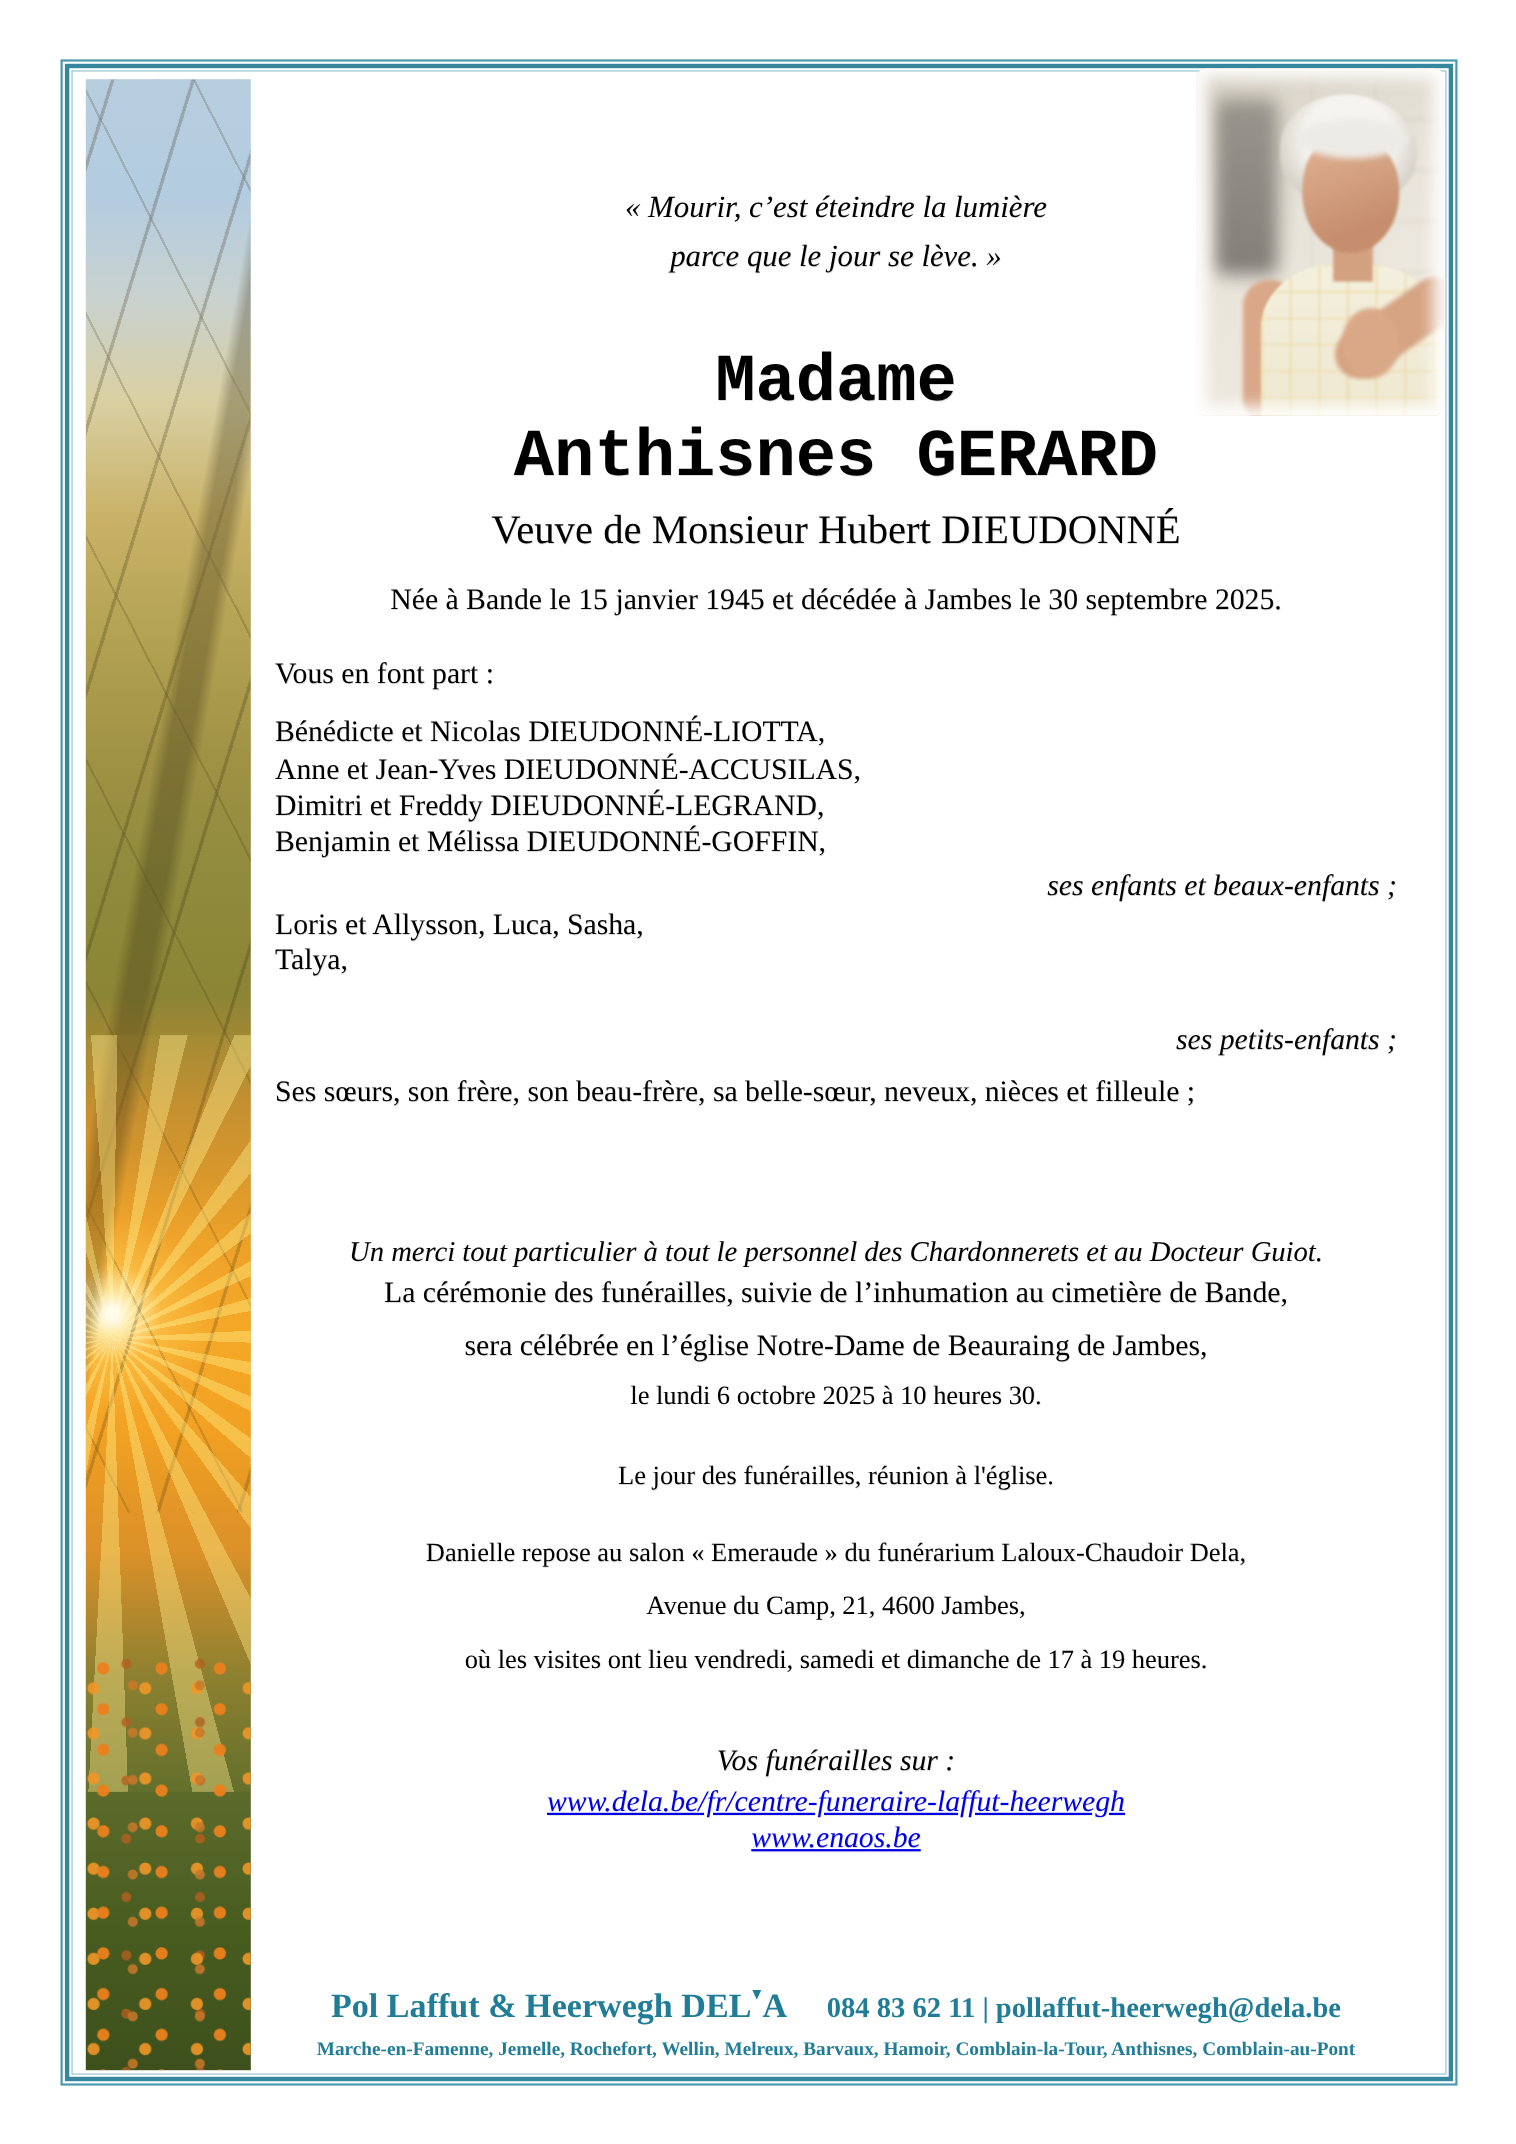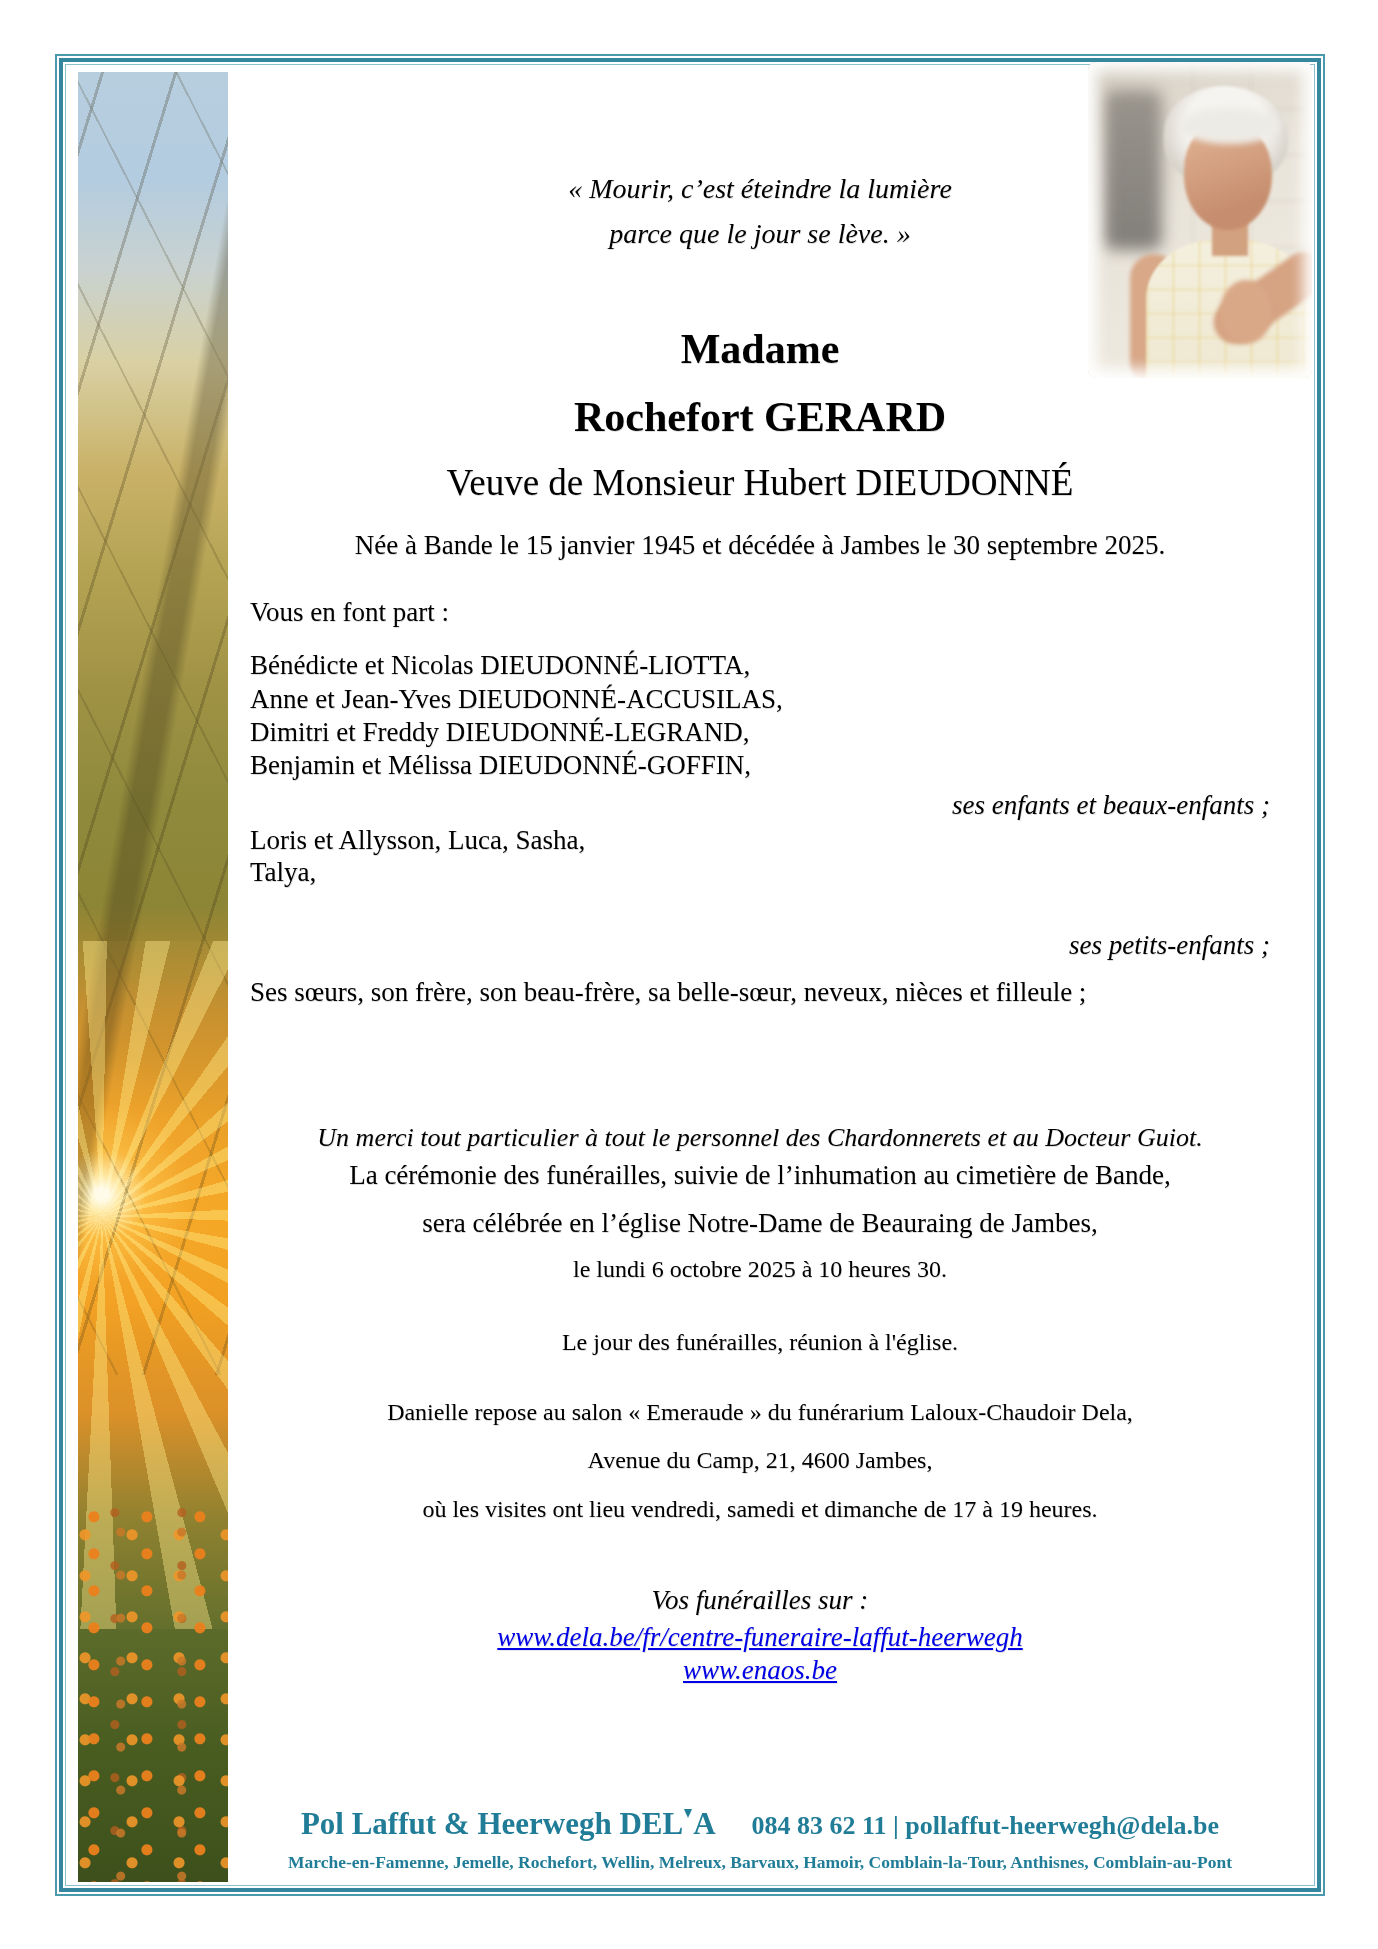--- a/index.html
+++ b/index.html
@@ -65,21 +65,21 @@
     background:#d9a887;filter:blur(2px);}
   .p-vignette{position:absolute;inset:0;border-radius:8px;
     box-shadow:inset 0 0 14px 9px rgba(255,255,255,.95);}
 
   
   .ln{position:absolute;left:250px;width:1020px;font-size:27px;line-height:34px;text-align:center;
       text-shadow:.6px .6px 0 rgba(0,0,0,.14);}
   .left{text-align:left;} .right{text-align:right;}
   .it{font-style:italic;}
   .quote{font-size:28px;font-style:italic;}
-  .title{font-size:42px;line-height:62px;font-weight:bold;}
+  .title{font-size:61px;line-height:62px;font-weight:bold;font-family:Liberation Mono, monospace;}
   .subtitle{font-size:37px;line-height:46px;}
   .bold-line{font-weight:normal;font-size:24px;}
   .link{color:#0000e6;font-style:italic;text-decoration:underline;font-size:27px;cursor:pointer;}
 
   
   .footer-row{position:absolute;left:250px;top:1806px;width:1020px;height:42px;
       display:flex;justify-content:center;align-items:baseline;gap:36px;color:#217d97;}
   .brand{font-weight:bold;font-size:31px;white-space:nowrap;}
   .dela-tri{display:inline-block;width:0;height:0;border-left:4px solid transparent;
       border-right:4px solid transparent;border-top:9px solid currentColor;margin:3px 1px 0 1px;
@@ -116,21 +116,21 @@
     <div class="p-fringe"></div>
     <div class="p-arm-r"></div>
     <div class="p-hand"></div>
     <div class="p-vignette"></div>
   </div>
 
   <div class="ln quote" style="top:172px">« Mourir, c’est éteindre la lumière</div>
   <div class="ln quote" style="top:217px">parce que le jour se lève. »</div>
 
   <div class="ln title" style="top:318px">Madame</div>
-  <div class="ln title" style="top:386px">Rochefort GERARD</div>
+  <div class="ln title" style="top:386px">Anthisnes GERARD</div>
   <div class="ln subtitle" style="top:460px">Veuve de Monsieur Hubert DIEUDONNÉ</div>
   <div class="ln" style="top:528px">Née à Bande le 15 janvier 1945 et décédée à Jambes le 30 septembre 2025.</div>
 
   <div class="ln left" style="top:595px">Vous en font part :</div>
 
   <div class="ln left" style="top:648px">Bénédicte et Nicolas DIEUDONNÉ-LIOTTA,</div>
   <div class="ln left" style="top:682px">Anne et Jean-Yves DIEUDONNÉ-ACCUSILAS,</div>
   <div class="ln left" style="top:715px">Dimitri et Freddy DIEUDONNÉ-LEGRAND,</div>
   <div class="ln left" style="top:748px">Benjamin et Mélissa DIEUDONNÉ-GOFFIN,</div>
   <div class="ln right it" style="top:788px">ses enfants et beaux-enfants ;</div>

